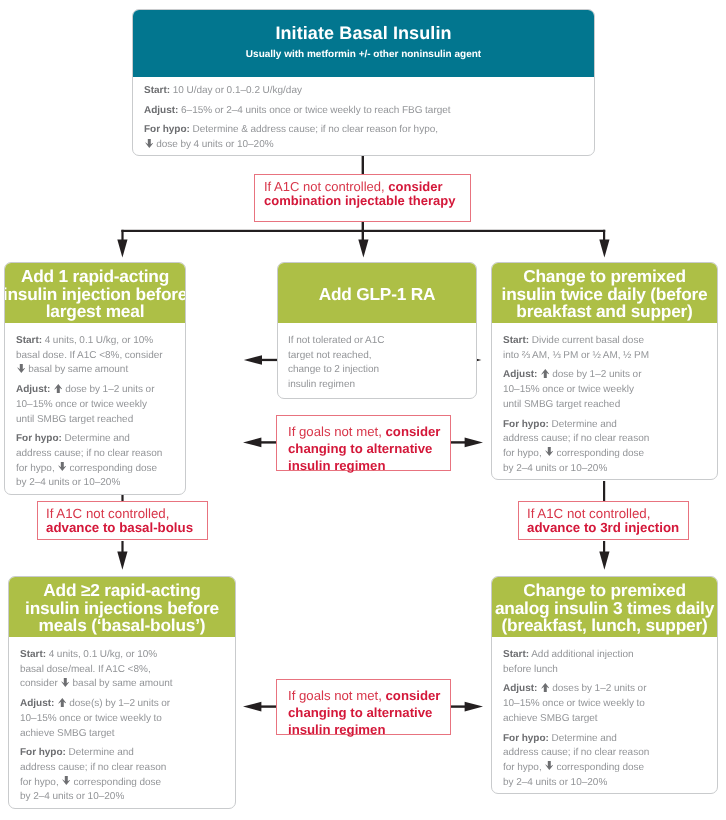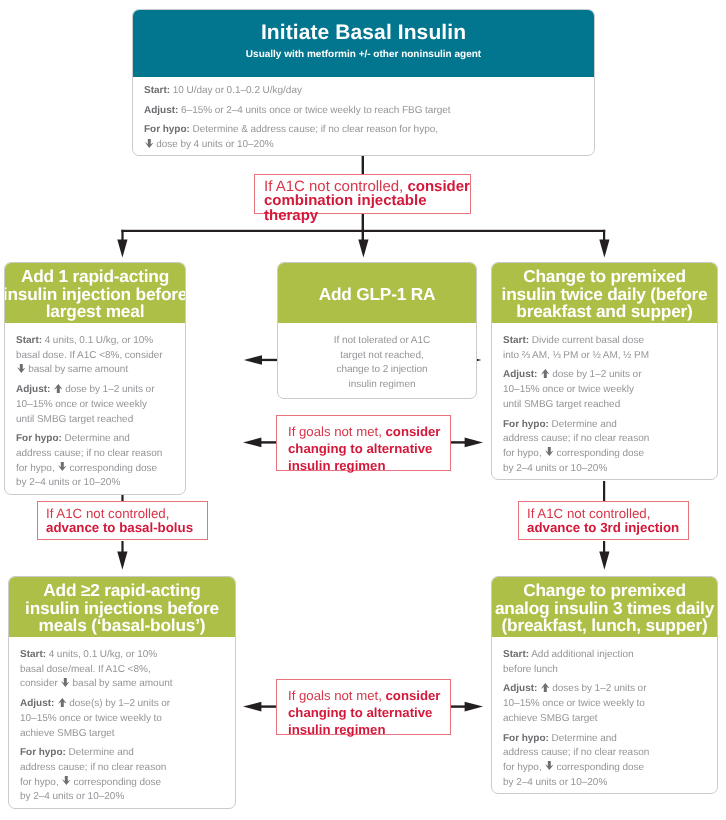--- a/index.html
+++ b/index.html
@@ -31,36 +31,36 @@
 
 
 .n-basal      {left:132px;  top:9px;   width:463px;}
 .n-rapid1     {left:4px;    top:262px; width:182px;}
 .n-glp1       {left:277px;  top:262px; width:200px;}
 .n-premixed2  {left:491px;  top:262px; width:227px;}
 .n-basalbolus {left:8px;    top:576px; width:228px;}
 .n-premixed3  {left:491px;  top:576px; width:227px;}
 
 .n-basal .hdr.teal{padding:12px 10px 11px;}
-.n-basal .hdr.teal .t1{font-size:21px;line-height:22px;letter-spacing:0.1px;}
+.n-basal .hdr.teal .t1{font-size:18px;line-height:22px;letter-spacing:0.1px;}
 .n-basal .hdr.teal .t2{font-size:10px;line-height:22px;letter-spacing:0px;}
 
 .node .hdr.green{height:60px;display:flex;align-items:center;justify-content:center;
                  padding:3px 1px 0;box-sizing:border-box;}
 .node .hdr.green .t1{font-size:17.3px;line-height:17.9px;letter-spacing:-0.2px;}
 
 .node .body{padding:11px 0 3px 11px;font-size:10px;line-height:14.7px;}
 .node .body p{margin:0 0 5px;white-space:pre-line;word-spacing:-0.2px;}
 .node .body p:last-child{margin-bottom:0;}
 .n-basal .body{padding:7px 0 2px 11px;}
-.n-glp1 .body{padding:11px 0 5px 10px;text-align:center;}
+.n-glp1 .body{padding:11px 0 5px 10px;}
 
 
 .rbox{font-size:13.2px;line-height:17px;text-align:left;}
-.c-comb {left:254px; top:174px; width:217px; height:40px; padding:5px 0 0 9px;font-size:15px;line-height:14.4px;}
+.c-comb {left:254px; top:174px; width:217px; height:48px; padding:5px 0 0 9px;font-size:13px;line-height:14.4px;}
 .c-alt1 {left:276px; top:415px; width:175px; height:56px; padding:7px 0 0 11px;}
 .c-bb   {left:37px;  top:501px; width:171px; height:39px; padding:5px 0 0 8px;line-height:14.1px;font-size:13.3px;}
 .c-3rd  {left:518px; top:501px; width:171px; height:39px; padding:5px 0 0 8px;line-height:14.1px;font-size:13.3px;}
 .c-alt2 {left:276px; top:679px; width:175px; height:56px; padding:7px 0 0 11px;}
 </style>
 </head>
 <body>
 
 <div class="stage">
 

